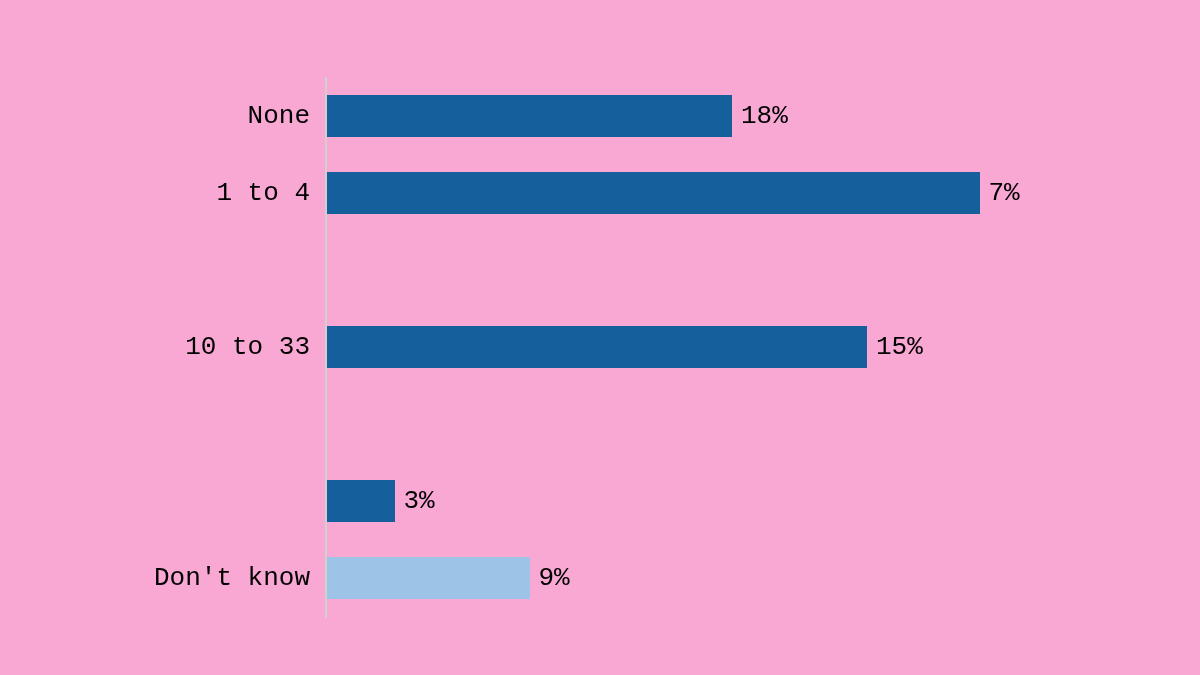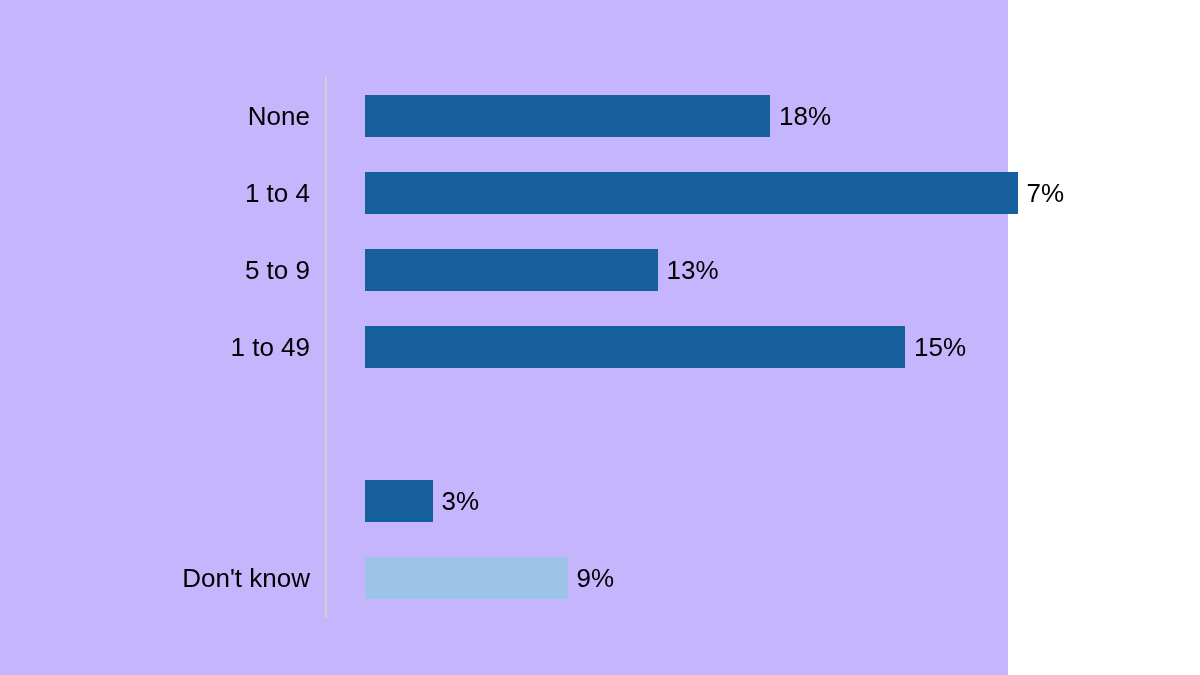--- a/index.html
+++ b/index.html
@@ -8,23 +8,24 @@
     background: #ffffff;
   }
   body {
     width: 1200px;
     height: 675px;
     font-family: "Liberation Sans", "DejaVu Sans", sans-serif;
     overflow: hidden;
   }
   #chart-root {
     position: relative;
-    width: 1008px;
+    width: 1200px;
     height: 675px;
-    background: #c4b5fd;
+    background: #f9a8d4;
+    font-family: Liberation Mono, monospace;
   }
   
   #plot-area {
     position: absolute;
     left: 0;
     top: 0;
     width: 1200px;
     height: 675px;
   }
   #category-axis-line {
@@ -48,25 +49,24 @@
     right: 890px;           
     width: 280px;
     text-align: right;
     font-size: 26px;
     line-height: 42px;
     color: #000000;
     white-space: nowrap;
   }
   .bar-wrap {
     position: absolute;
-    left: 337px;
+    left: 327px;
     height: 42px;
     display: flex;
     align-items: center;
-    padding-left: 28px;
   }
   .bar {
     height: 42px;
     background: #15609C;
   }
   .bar.alt {
     background: #9DC3E6;
   }
   .bar-value {
     font-size: 26px;
@@ -94,30 +94,23 @@
     </div>
 
     <div class="bar-row" style="top:172px;">
       <span class="category-label">1 to 4</span>
       <span class="bar-wrap">
         <span class="bar" style="width: 652.5px; background: rgb(21, 96, 156);"></span>
         <span class="bar-value">7%</span>
       </span>
     </div>
 
-    <div class="bar-row" style="top:249px;">
-      <span class="category-label">5 to 9</span>
-      <span class="bar-wrap">
-        <span class="bar" style="width: 292.5px; background: rgb(21, 96, 156);"></span>
-        <span class="bar-value">13%</span>
-      </span>
-    </div>
 
     <div class="bar-row" style="top:326px;">
-      <span class="category-label">1 to 49</span>
+      <span class="category-label">10 to 33</span>
       <span class="bar-wrap">
         <span class="bar" style="width: 540px; background: rgb(21, 96, 156);"></span>
         <span class="bar-value">15%</span>
       </span>
     </div>
 
 
     <div class="bar-row" style="top:480px;">
       <span class="bar-wrap">
         <span class="bar" style="width: 67.5px; background: rgb(21, 96, 156);"></span>

